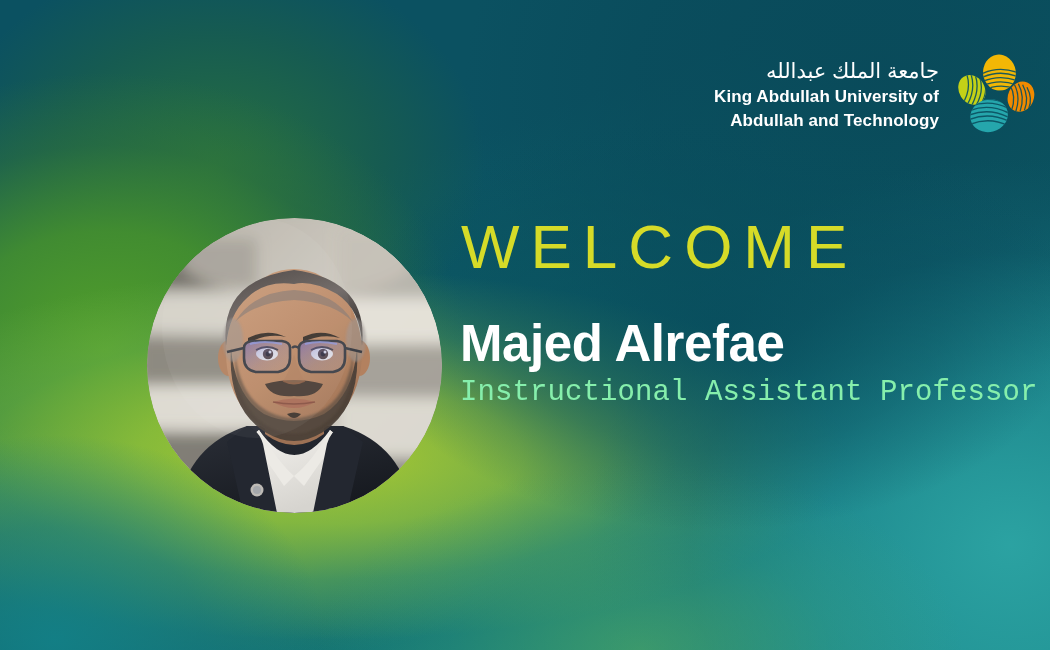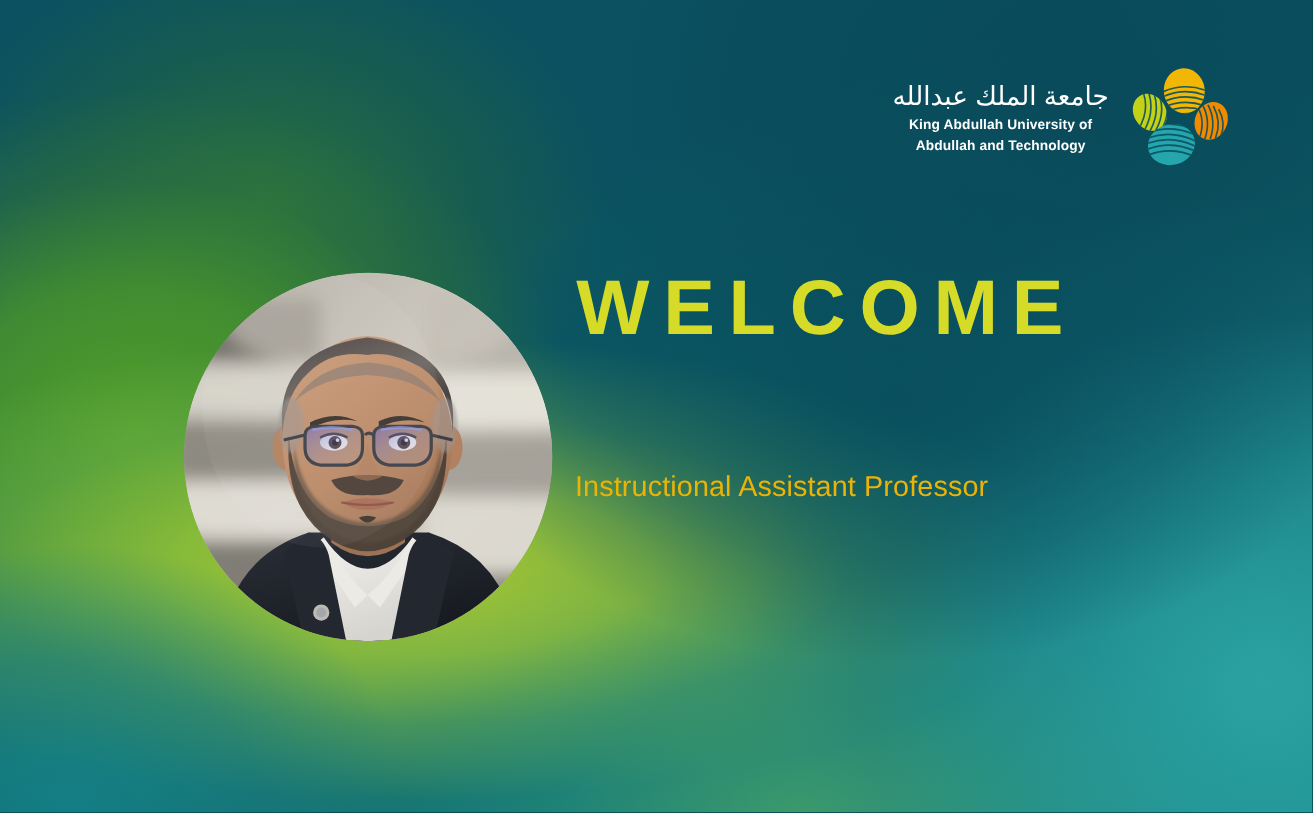--- a/index.html
+++ b/index.html
@@ -99,32 +99,32 @@
   
   .logo-lockup {
     position: absolute;
     top: 52px;
     left: 714px;
     display: flex;
     align-items: center;
     gap: 14px;
   }
   .logo-wordmark {
-    text-align: center;
+    text-align: right;
     color: #ffffff;
     line-height: 1.16;
   }
   .logo-arabic {
     font-size: 21px;
     letter-spacing: 0.5px;
     white-space: nowrap;
     direction: rtl;
   }
   .logo-english {
-    font-size: 11px;
+    font-size: 17px;
     font-weight: bold;
     letter-spacing: 0.1px;
     margin-top: 4px;
     white-space: nowrap;
   }
   .logo-mark {
     width: 86px;
     height: 86px;
     flex: 0 0 auto;
   }
@@ -140,21 +140,21 @@
     overflow: hidden;
   }
   .portrait svg { display: block; }
 
   
   .headline {
     position: absolute;
     left: 461px;
     top: 216px;
     font-size: 62px;
-    font-weight: bold;
+    font-weight: normal;
     letter-spacing: 11px;
     color: #d6db28;
     line-height: 1;
     white-space: nowrap;
     text-align: center;
   }
   .person-name {
     position: absolute;
     left: 460px;
     top: 318px;
@@ -162,26 +162,27 @@
     font-weight: bold;
     color: #ffffff;
     letter-spacing: -0.4px;
     line-height: 1;
     white-space: nowrap;
   }
   .person-title {
     position: absolute;
     left: 460px;
     top: 378px;
-    font-size: 23px;
+    font-size: 29px;
     font-weight: normal;
-    color: #eab308;
+    color: #86efac;
     letter-spacing: 0.1px;
     line-height: 1;
     white-space: nowrap;
+    font-family: Liberation Mono, monospace;
   }
 </style>
 </head>
 <body>
 
 <div id="banner">
 
   <div class="bg-layer bg-base"></div>
   <div class="bg-layer bg-blob-dark-topright"></div>
   <div class="bg-layer bg-blob-green-top"></div>
@@ -392,15 +393,16 @@
           <path d="M103 126 q14 -4 32 0" stroke="#8f9ae0" stroke-width="2.2" fill="none" opacity="0.75"></path>
           <path d="M158 126 q14 -4 32 0" stroke="#8f9ae0" stroke-width="2.2" fill="none" opacity="0.75"></path>
         </g>
 
         <ellipse cx="110" cy="110" rx="95" ry="110" fill="#ffffff" opacity="0.05"></ellipse>
       </g>
     </svg>
   </div>
 
   <div class="headline">WELCOME</div>
+  <div class="person-name">Majed Alrefae</div>
   <div class="person-title">Instructional Assistant Professor</div>
 
 </div>
 
 </body></html>

